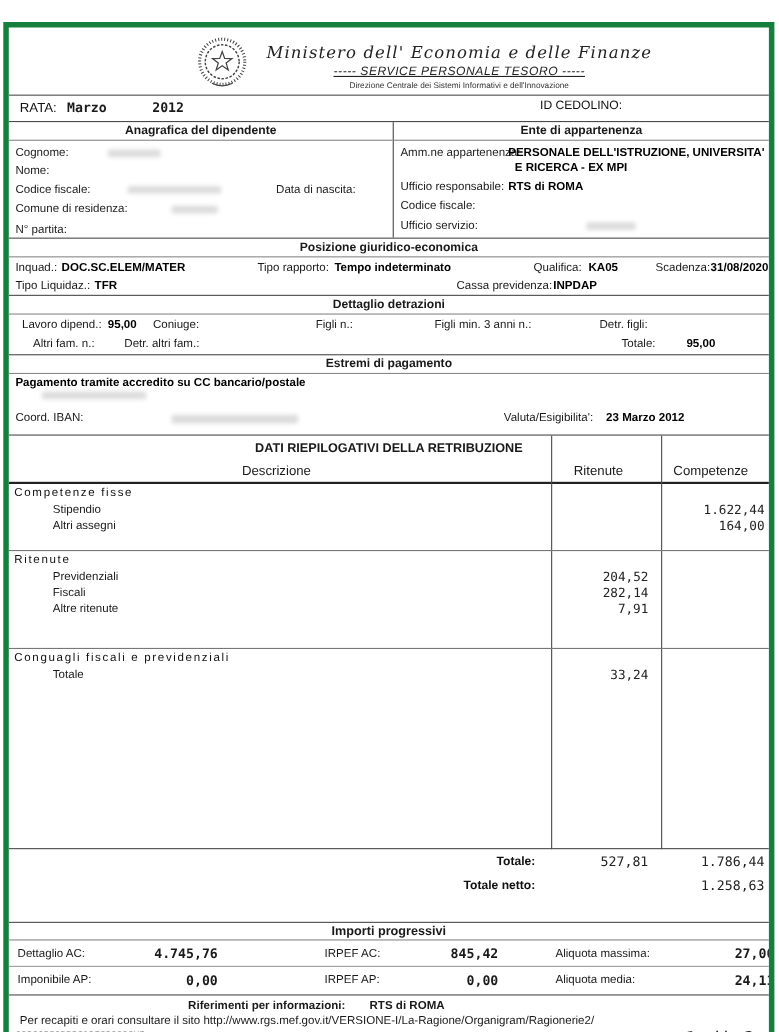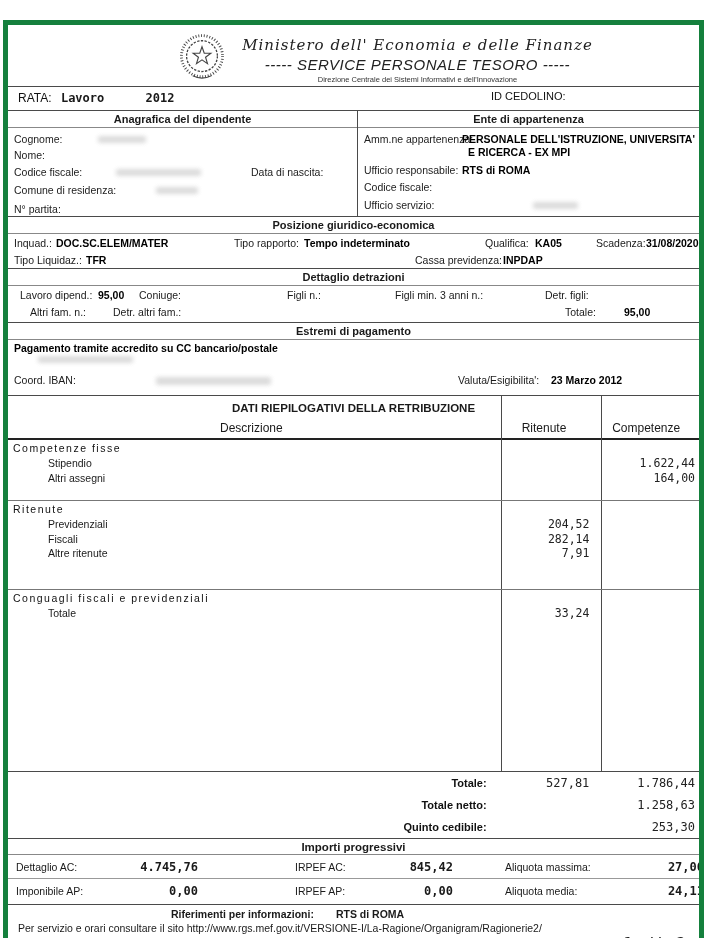--- a/index.html
+++ b/index.html
@@ -4,21 +4,21 @@
 <style>
   * { margin:0; padding:0; box-sizing:border-box; }
   html,body { width:708px; height:938px; background:#ffffff; font-family:"Liberation Sans", sans-serif; color:#1a1a1a; }
   .page { position:absolute; left:3px; top:20px; width:701px; height:928px; border:5px solid #15803d; background:#fff; overflow:hidden; }
 
   
   .hdr { height:62px; border-bottom:1px solid #4a4a4a; position:relative; }
   .hdr-inner { display:flex; align-items:center; justify-content:center; gap:12px; padding-top:5px; margin-left:60px; }
   .hdr-text { text-align:center; }
   .ministry { font-family:"DejaVu Serif", serif; font-style:italic; font-size:15px; letter-spacing:1px; color:#222; }
-  .service { font-size:15px; font-style:italic; letter-spacing:.5px; color:#222; margin-top:2px; }
+  .service { font-size:11px; font-style:italic; letter-spacing:.5px; color:#222; margin-top:2px;text-decoration:underline; }
   .direction { font-size:7.5px; color:#333; margin-top:2px; }
 
   
   .rata-row { height:24px; border-bottom:1px solid #4a4a4a; position:relative; font-size:12px; }
   .rata-left { position:absolute; left:10px; top:4px; }
   .rata-label { font-size:12px; color:#111; }
   .mono-b { font-family:"DejaVu Sans Mono", monospace; font-weight:bold; font-size:12px; }
   .rata-month { margin-left:6px; }
   .rata-year { margin-left:38px; }
   .id-ced { position:absolute; left:483px; top:3px; font-size:11px; color:#111; }
@@ -94,21 +94,21 @@
         <div class="ministry">Ministero dell' Economia e delle Finanze</div>
         <div class="service">----- SERVICE PERSONALE TESORO -----</div>
         <div class="direction">Direzione Centrale dei Sistemi Informativi e dell'Innovazione</div>
       </div>
     </div>
   </div>
 
   <div class="rata-row">
     <div class="rata-left">
       <span class="rata-label">RATA:</span>
-      <span class="mono-b rata-month">Lavoro</span>
+      <span class="mono-b rata-month">Marzo</span>
       <span class="mono-b rata-year">2012</span>
     </div>
     <div class="id-ced">ID CEDOLINO:</div>
   </div>
 
   <div class="anag-row">
     <div class="anag-left">
       <div class="sec-title">Anagrafica del dipendente</div>
       <div class="fields">
         <span class="fl" style="left:6px;top:5px">Cognome:</span>
@@ -236,25 +236,20 @@
     <div class="totrow">
       <div class="tot-label">Totale:</div>
       <div class="tot-rit num">527,81</div>
       <div class="tot-comp num">1.786,44</div>
     </div>
     <div class="totrow">
       <div class="tot-label">Totale netto:</div>
       <div class="tot-rit num"></div>
       <div class="tot-comp num">1.258,63</div>
     </div>
-    <div class="totrow">
-      <div class="tot-label">Quinto cedibile:</div>
-      <div class="tot-rit num"></div>
-      <div class="tot-comp num">253,30</div>
-    </div>
   </div>
 
   <div class="imp">
     <div class="imp-title">Importi progressivi</div>
     <div class="imp-row imp-row1">
       <span class="fl" style="left:8px;top:6px">Dettaglio AC:</span>
       <span class="imp-val" style="left:90px;width:100px">4.745,76</span>
       <span class="fl" style="left:287px;top:6px">IRPEF AC:</span>
       <span class="imp-val" style="left:360px;width:85px">845,42</span>
       <span class="fl" style="left:497px;top:6px">Aliquota massima:</span>
@@ -267,18 +262,18 @@
       <span class="imp-val" style="left:360px;width:85px">0,00</span>
       <span class="fl" style="left:497px;top:6px">Aliquota media:</span>
       <span class="imp-val" style="left:610px;width:86px">24,11</span>
     </div>
   </div>
 
   <div class="foot">
     <div class="f1">
       <span>Riferimenti per informazioni:</span><span class="f1v">RTS di ROMA</span>
     </div>
-    <div class="f2">Per servizio e orari consultare il sito http://www.rgs.mef.gov.it/VERSIONE-I/La-Ragione/Organigram/Ragionerie2/</div>
+    <div class="f2">Per recapiti e orari consultare il sito http://www.rgs.mef.gov.it/VERSIONE-I/La-Ragione/Organigram/Ragionerie2/</div>
     <div class="fcode">00260550R32C12FC20008VI</div>
     <div class="fpag">pag. 1 di  2</div>
   </div>
 
 </div>
 
 </body></html>

